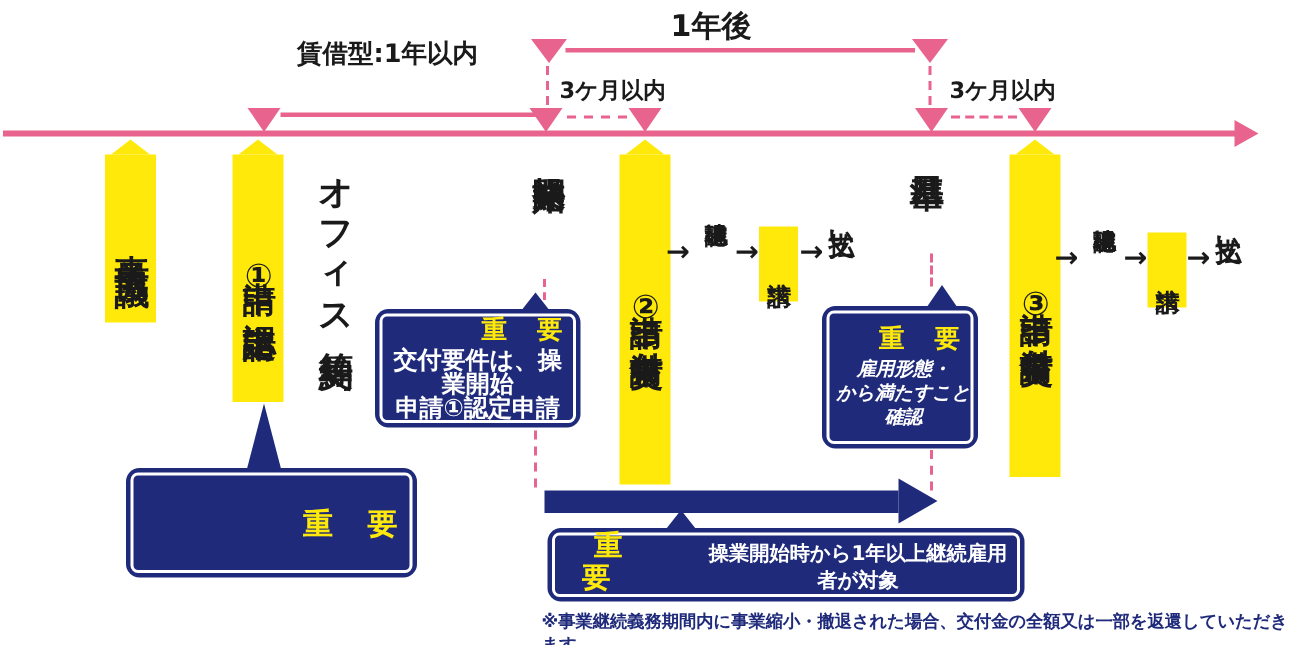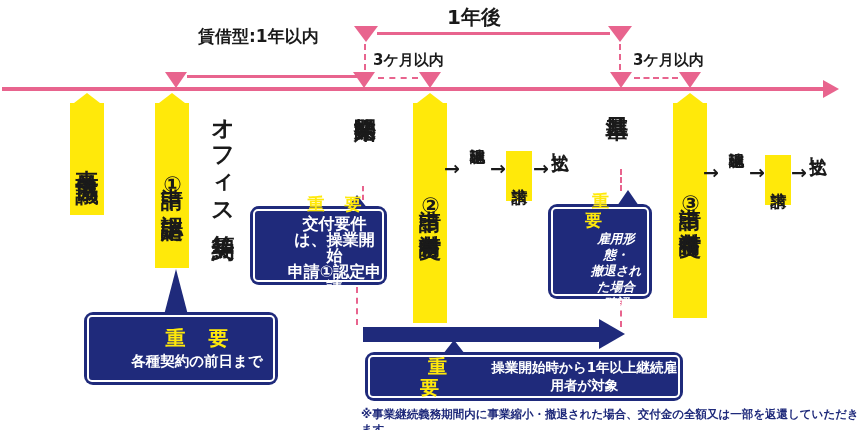--- a/index.html
+++ b/index.html
@@ -27,21 +27,21 @@
   .barrow-head{border-top:15px solid transparent;border-bottom:15px solid transparent;border-left:26px solid var(--navy);}
   
   .ycol{background:var(--yellow);display:flex;align-items:center;justify-content:center;}
   .ycol .vtext{font-weight:bold;line-height:1;}
   .blkcol{display:flex;align-items:flex-start;justify-content:center;}
   
   .flow-arrow{font-size:19px;font-weight:bold;color:var(--ink);}
   .invoice{background:var(--yellow);display:flex;align-items:center;justify-content:center;}
   
   .nbox{background:var(--navy);border-radius:9px;}
-  .nb-inner{position:absolute;inset:3px;border:2px solid #fff;border-radius:5px;display:flex;flex-direction:column;align-items:center;justify-content:center;color:#fff;padding-left:32px;}
+  .nb-inner{position:absolute;inset:3px;border:2px solid #fff;border-radius:5px;display:flex;flex-direction:column;align-items:flex-end;justify-content:center;color:#fff;}
   .nb-inner.row{flex-direction:row;justify-content:flex-start;}
   .imp-title{color:var(--yellow);font-weight:bold;letter-spacing:8px;text-indent:8px;line-height:1.1;}
   .nb-body{font-weight:bold;text-align:center;}
   .note{color:var(--navy);font-weight:bold;}
 </style>
 </head>
 <body>
 
 <div class="stage">
 
@@ -130,42 +130,41 @@
 
   <div class="abs dash-v" style="left:362px;top:186px;height:14px;"></div>
   <div class="abs dash-v" style="left:620px;top:169px;height:22px;"></div>
   <div class="abs dash-v" style="left:356px;top:287px;height:38px;"></div>
   <div class="abs dash-v" style="left:620px;top:300px;height:27px;"></div>
 
   <div class="abs tri" style="left:164px;top:269px;border-left:12px solid transparent;border-right:12px solid transparent;border-bottom:46px solid var(--navy);"></div>
   <div class="abs nbox" style="left:84px;top:312px;width:194px;height:73px;">
     <div class="nb-inner">
       <div class="imp-title" style="font-size:20px;">重 要</div>
-      <div class="nb-body" style="font-size:14.5px;margin-top:3px;">各種契約の前日まで</div>
     </div>
   </div>
 
   <div class="abs tri tri-up-navy" style="left:346px;top:195px;"></div>
   <div class="abs nbox" style="left:250px;top:206px;width:137px;height:79px;">
     <div class="nb-inner">
       <div class="imp-title" style="font-size:17px;letter-spacing:7px;text-indent:7px;">重 要</div>
       <div class="nb-body" style="font-size:16px;line-height:16px;margin-top:2px;">
         <div>交付要件は、操業開始</div>
         <div>申請①認定申請</div>
       </div>
     </div>
   </div>
 
   <div class="abs tri tri-up-navy" style="left:617px;top:190px;border-bottom-width:16px;"></div>
   <div class="abs nbox" style="left:548px;top:204px;width:104px;height:95px;">
     <div class="nb-inner">
       <div class="imp-title" style="font-size:17px;letter-spacing:7px;text-indent:7px;">重 要</div>
       <div class="nb-body" style="font-size:12.5px;line-height:16px;margin-top:2px;font-style:italic;">
         <div>雇用形態・</div>
-        <div>撤退された場合</div>
+        <div>から満たすこと</div>
         <div>確認</div>
       </div>
     </div>
   </div>
 
   <div class="abs" style="left:363px;top:327px;width:236px;height:15px;background:var(--navy);"></div>
   <div class="abs tri barrow-head" style="left:599px;top:319px;"></div>
 
   <div class="abs tri tri-up-navy" style="left:443px;top:340px;"></div>
   <div class="abs nbox" style="left:365px;top:352px;width:318px;height:49px;">

